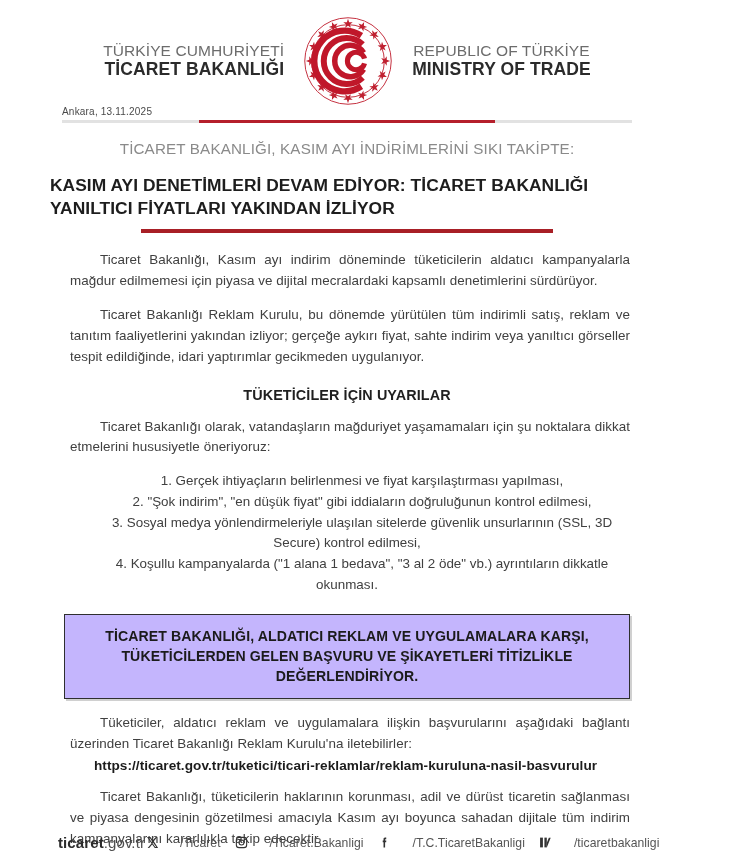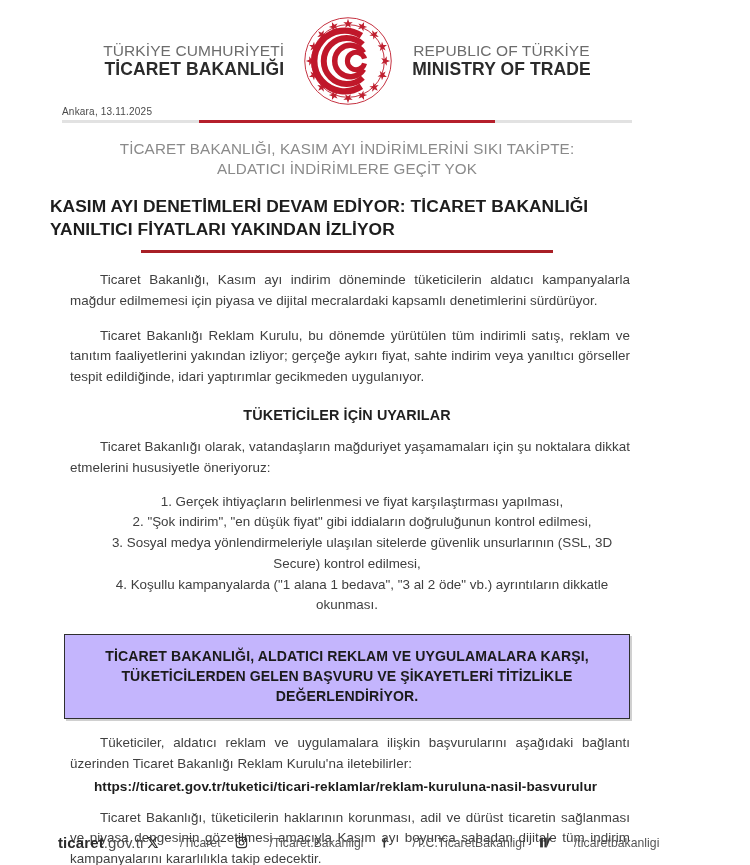--- a/index.html
+++ b/index.html
@@ -279,21 +279,20 @@
     </div>
   </div>
 
   <div class="datebar">
     <div class="date-text">Ankara, 13.11.2025</div>
     <div class="rule"></div>
   </div>
 
   <div class="subtitle">
     <div>TİCARET BAKANLIĞI, KASIM AYI İNDİRİMLERİNİ SIKI TAKİPTE:</div>
-    <div>ALDATICI İNDİRİMLERE GEÇİT YOK</div>
   </div>
 
   <div class="maintitle">
     <div>KASIM AYI DENETİMLERİ DEVAM EDİYOR: TİCARET BAKANLIĞI</div>
     <div>YANILTICI FİYATLARI YAKINDAN İZLİYOR</div>
   </div>
   <div class="title-rule"></div>
 
   <div class="content">
 

